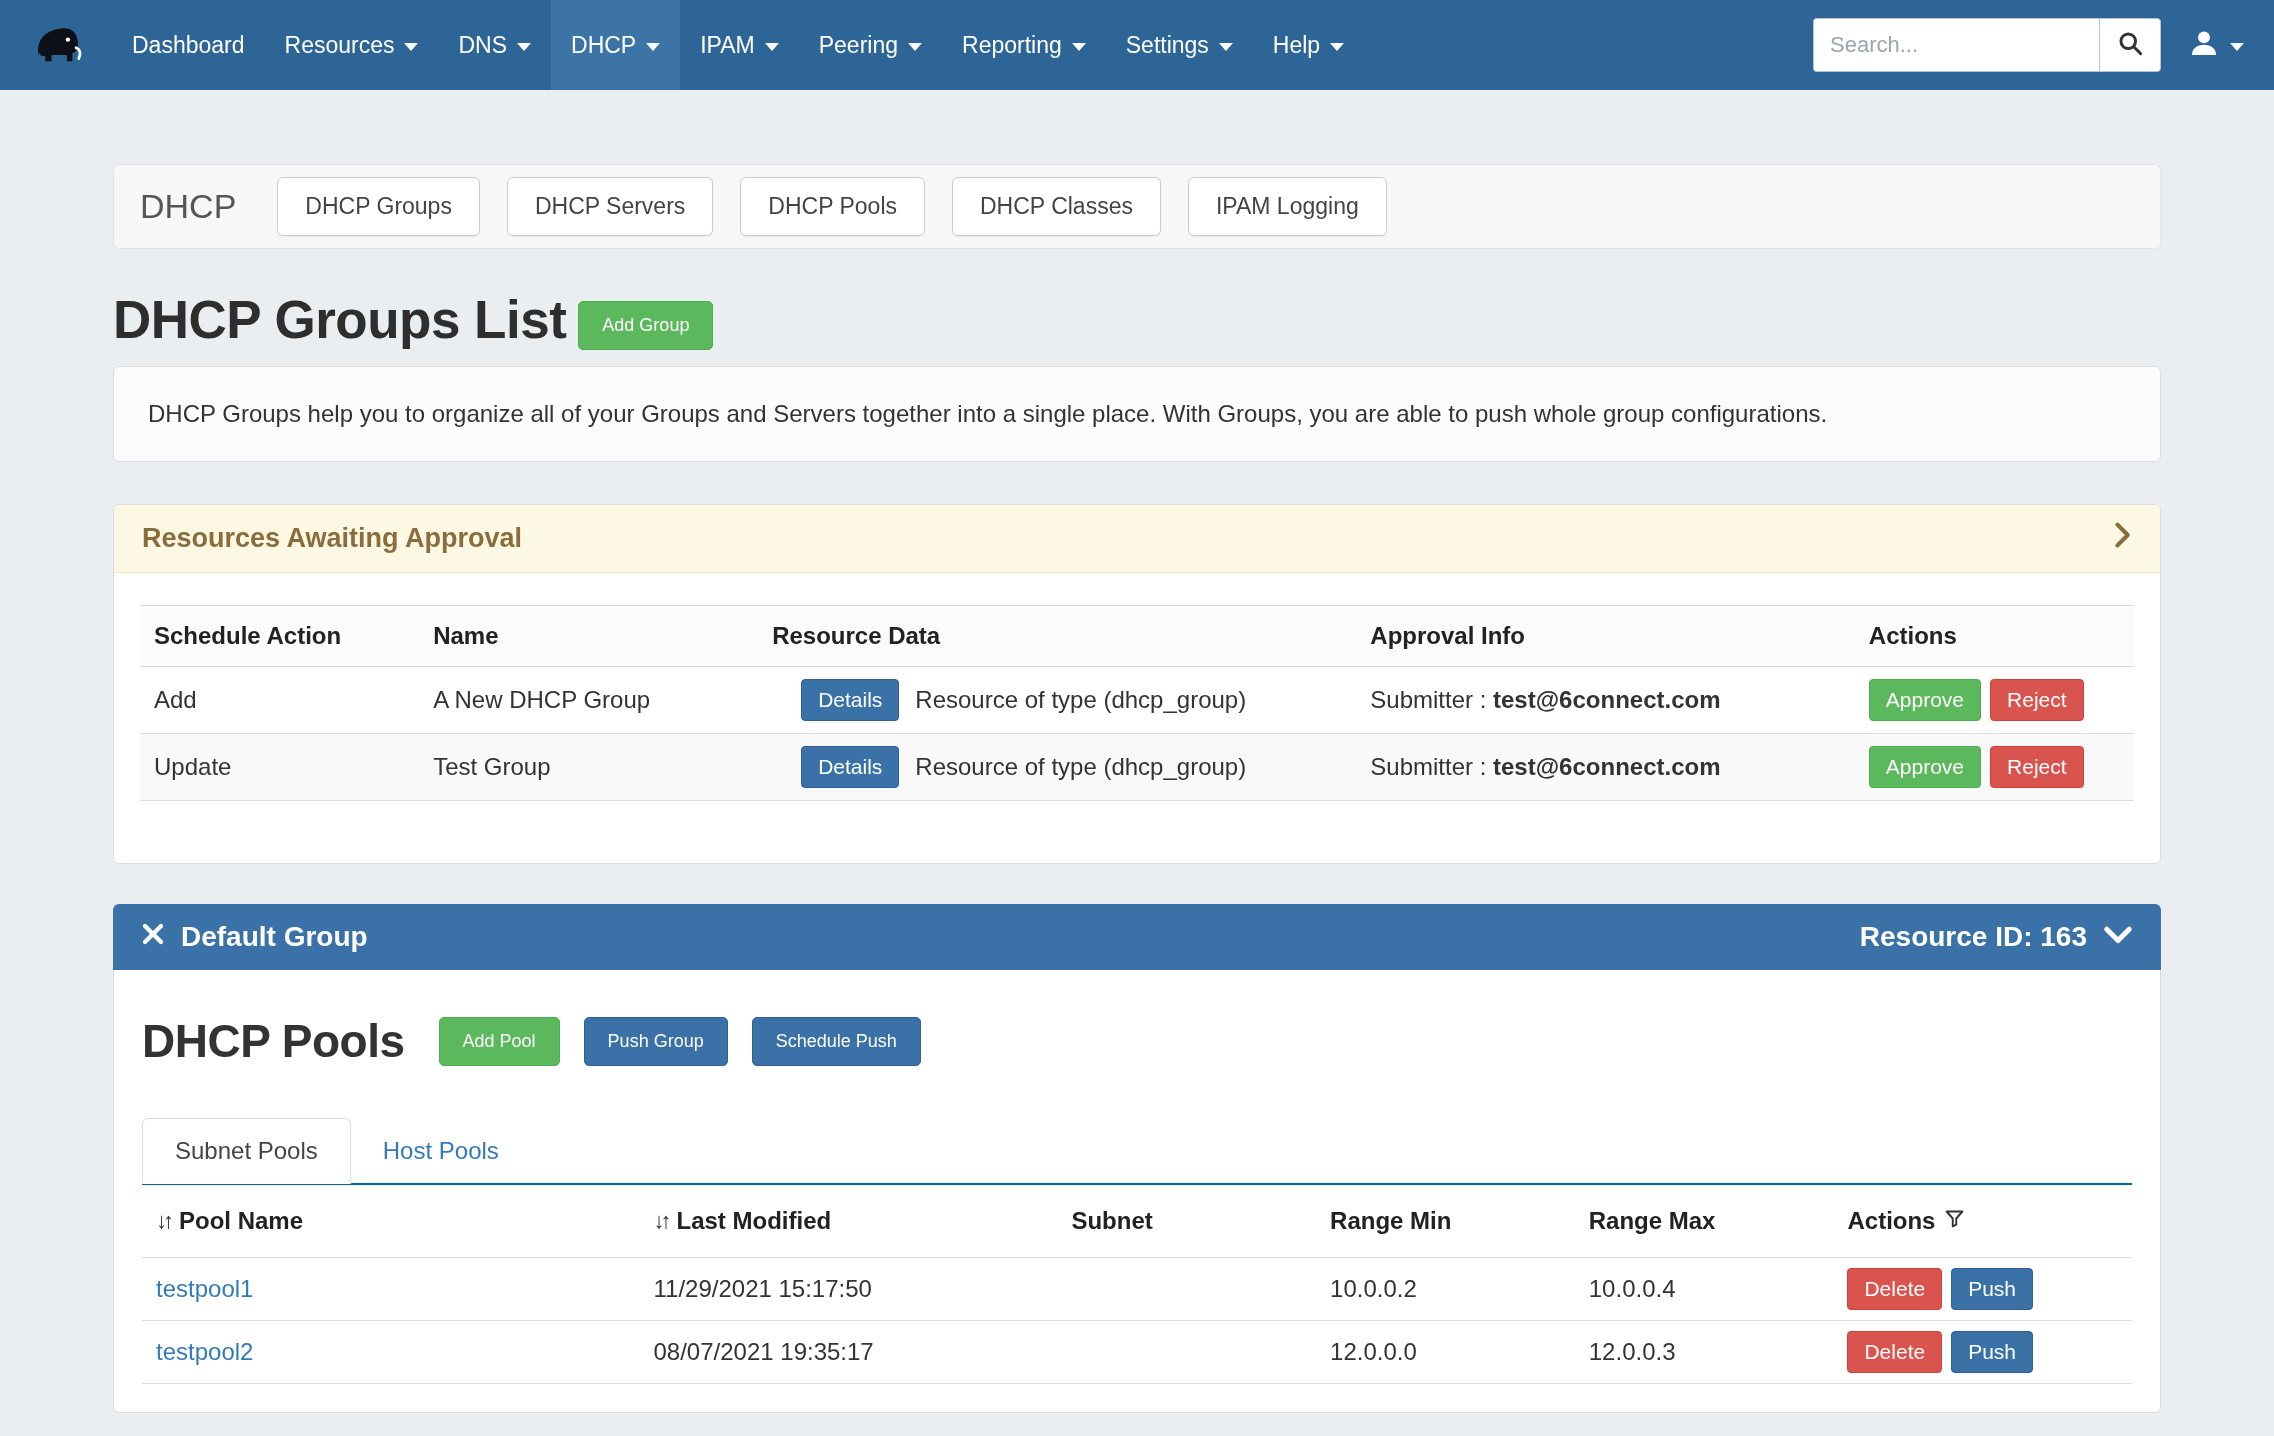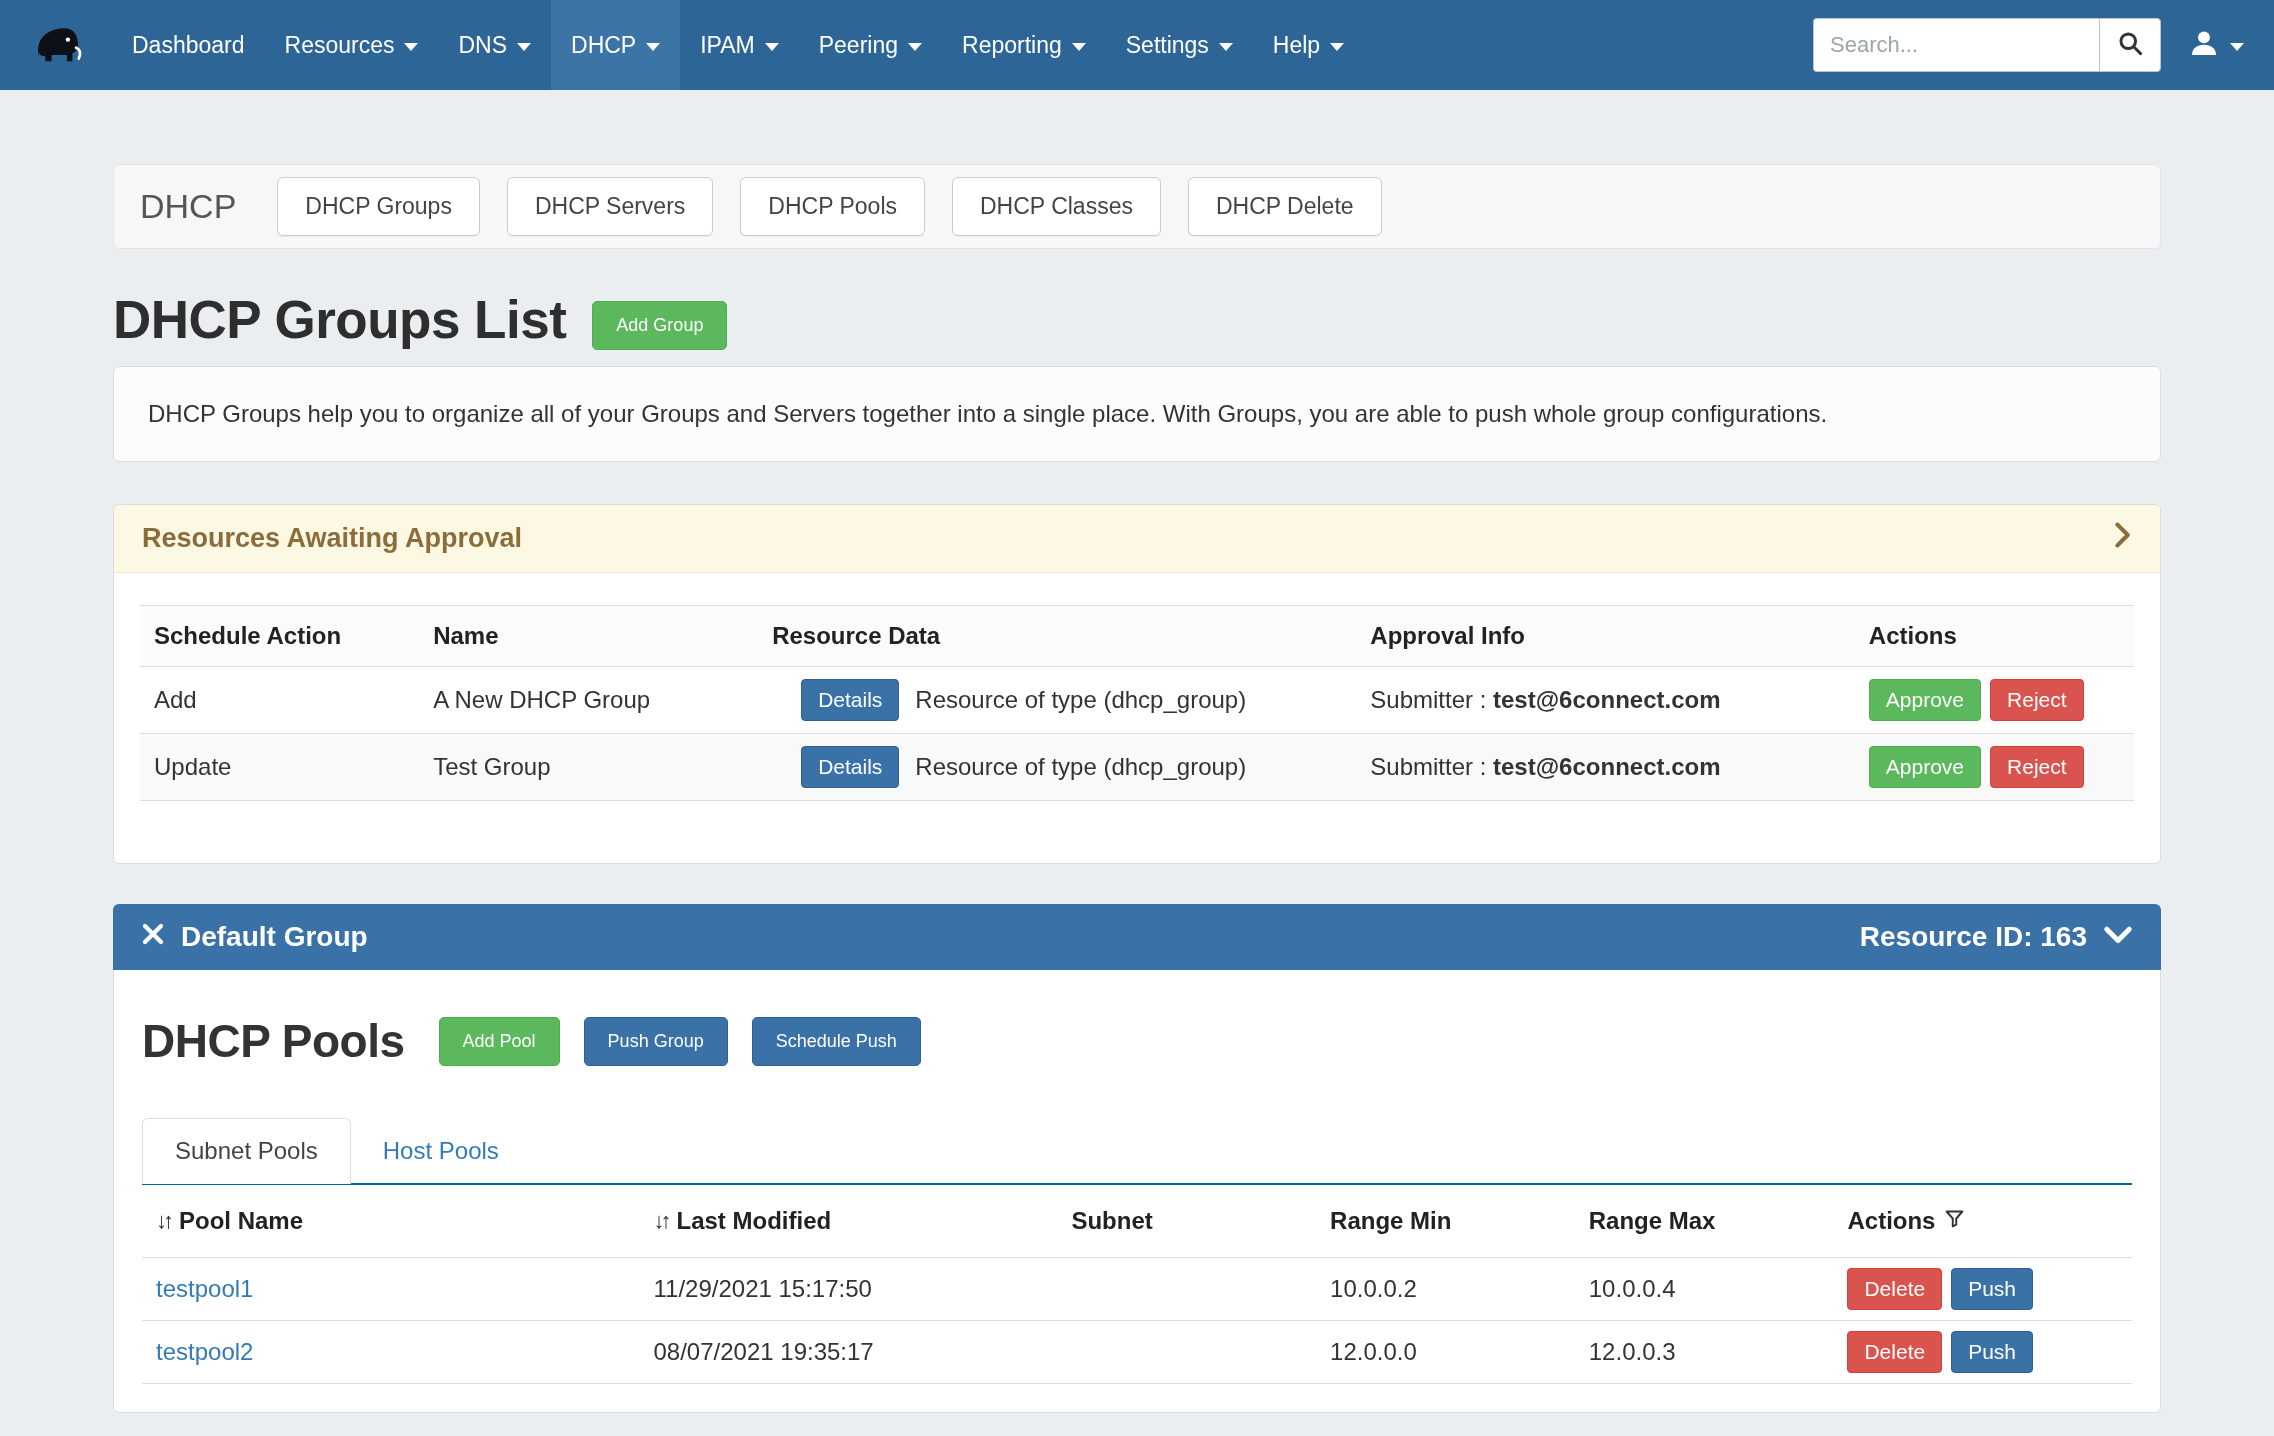--- a/index.html
+++ b/index.html
@@ -29,21 +29,21 @@
   .container { width: 2048px; margin: 0 auto; }
 
   
   .toolbar { margin-top: 74px; background: #f7f7f7; border: 1px solid #e3e3e3; border-radius: 6px;
              padding: 12px 26px; display: flex; align-items: center; gap: 27px; }
   .toolbar-title { font-size: 34px; color: #555; margin-right: 14px; }
   .toolbar-btn { font-size: 23px; color: #444; background: #fff; border: 1px solid #ccc; border-radius: 6px;
                  padding: 15px 27px; cursor: pointer; box-shadow: 0 1px 1px rgba(0,0,0,.05); }
 
   
-  .page-head { margin-top: 40px; display: flex; align-items: center; gap: 26px; }
+  .page-head { margin-top: 40px; display: flex; align-items: center; gap: 12px; }
   h1 { font-size: 53px; font-weight: bold; color: #2e2e2e; letter-spacing: -0.5px; }
 
   .btn { display: inline-block; border-radius: 5px; cursor: pointer; text-align: center; color: #fff; }
   .btn-green { background: #5cb85c; border: 1px solid #4cae4c; }
   .btn-blue  { background: #3a72a8; border: 1px solid #33618f; }
   .btn-red   { background: #d9534f; border: 1px solid #d43f3a; }
   .btn-md { font-size: 18px; padding: 13px 23px; }
   .btn-sm { font-size: 21px; padding: 8px 16px; border-radius: 4px; }
   .add-group { margin-top: 12px; }
 
@@ -169,21 +169,21 @@
 </header>
 
 <main class="container">
 
   <section class="toolbar">
     <span class="toolbar-title">DHCP</span>
     <button class="toolbar-btn">DHCP Groups</button>
     <button class="toolbar-btn">DHCP Servers</button>
     <button class="toolbar-btn">DHCP Pools</button>
     <button class="toolbar-btn">DHCP Classes</button>
-    <button class="toolbar-btn">DHCP Delete</button>
+    <button class="toolbar-btn">IPAM Logging</button>
   </section>
 
   <div class="page-head">
     <h1>DHCP Groups List</h1>
     <button class="btn btn-green btn-md add-group">Add Group</button>
   </div>
 
   <div class="well">
     <span>DHCP Groups help you to organize all of your Groups and Servers together into a single place. With Groups, you are able to push whole group configurations.</span>
   </div>

